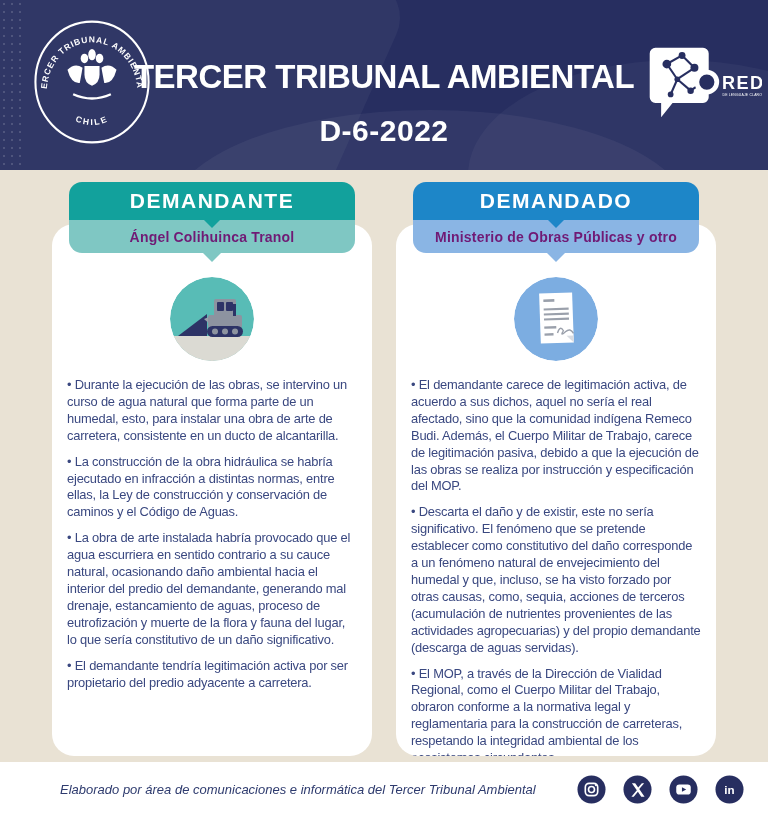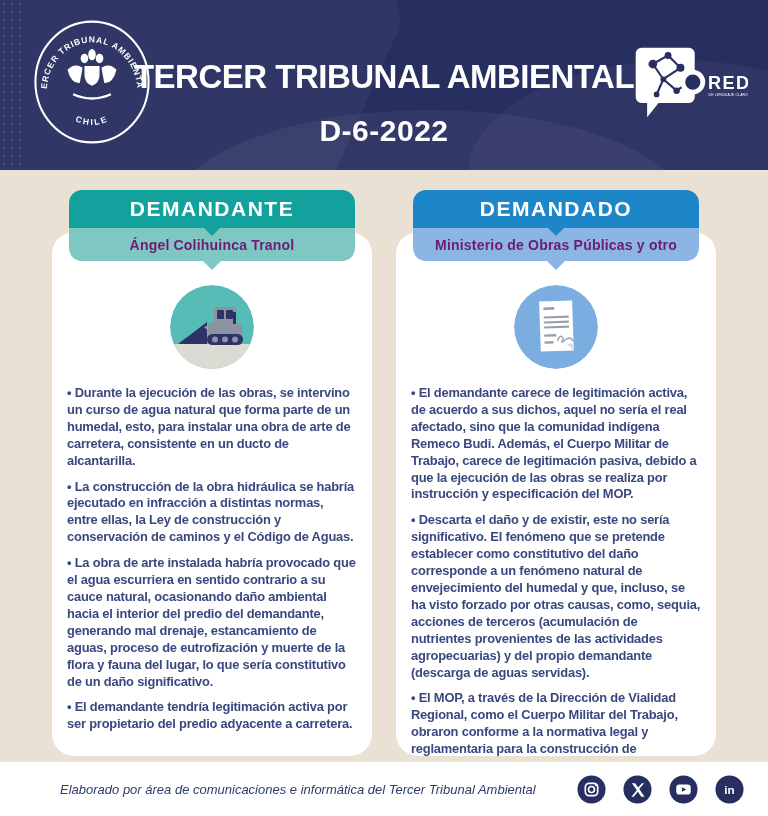--- a/index.html
+++ b/index.html
@@ -19,31 +19,31 @@
   .swoosh2{position:absolute; left:170px; bottom:-150px; width:520px; height:210px; background:rgba(255,255,255,0.05); border-radius:50%;}
   .swoosh3{position:absolute; right:-120px; bottom:-120px; width:420px; height:230px; background:rgba(255,255,255,0.04); border-radius:50%;}
   .header-dots{position:absolute; left:0; top:0; bottom:0; width:26px; opacity:.3;
     background-image:radial-gradient(rgba(255,255,255,.5) 1px, transparent 1.4px); background-size:8px 8px;}
   .seal{position:absolute; left:26px; top:8px; width:132px; height:148px; z-index:2;}
   .seal svg{width:100%; height:100%;}
   .seal-ring-text{fill:#fff; font-size:9px; font-weight:bold; letter-spacing:1px; font-family:"Liberation Sans",sans-serif;}
   .header-titles{position:absolute; left:0; right:0; top:0; text-align:center; color:#fff; z-index:2;}
   .header-titles h1{font-size:33px; font-weight:bold; letter-spacing:-0.5px; margin-top:60px; line-height:1;}
   .case{font-size:30px; font-weight:bold; margin-top:23px; line-height:1; letter-spacing:0.5px;}
-  .red-logo{position:absolute; right:20px; top:42px; width:118px; height:84px; z-index:2;}
+  .red-logo{position:absolute; right:6px; top:42px; width:118px; height:84px; z-index:2;}
   .red-logo svg{width:100%; height:100%;}
   .red-name{fill:#fff; font-size:19px; font-weight:bold; letter-spacing:1.5px; font-family:"Liberation Sans",sans-serif;}
   .red-tag{fill:#fff; font-size:3.6px; letter-spacing:0.2px; font-family:"Liberation Sans",sans-serif;}
 
   
-  .main{flex:1 1 auto; background:var(--beige); display:flex; justify-content:center; gap:24px; padding-top:20px; position:relative;}
+  .main{flex:1 1 auto; background:var(--beige); display:flex; justify-content:center; gap:24px; padding-top:12px; position:relative;}
   .column{width:320px; position:relative;}
   .col-teal{--accent:var(--teal); --accent-light:var(--teal-light);}
   .col-blue{--accent:var(--blue); --accent-light:var(--blue-light);}
-  .card{position:absolute; left:0; right:0; top:42px; bottom:6px; background:#fff; border-radius:22px; z-index:1; overflow:hidden; padding:0 15px 10px;font-weight:bold;}
+  .card{position:absolute; left:0; right:0; top:42px; bottom:6px; background:#fff; border-radius:22px; z-index:1; overflow:hidden; padding:0 15px 10px;}
   .banner{position:relative; z-index:3; margin:0 17px;}
   .banner-main{position:relative; background:var(--accent); height:38px; border-radius:13px 13px 0 0; display:flex; align-items:center; justify-content:center;}
   .banner-main span{color:#fff; font-weight:bold; font-size:21px; letter-spacing:1.5px;}
   .banner-main::after{content:""; position:absolute; left:50%; bottom:-8px; margin-left:-9px; border:9px solid transparent; border-bottom:none; border-top:9px solid var(--accent); z-index:4;}
   .banner-sub{position:relative; background:var(--accent-light); height:33px; border-radius:0 0 13px 13px; display:flex; align-items:center; justify-content:center;}
   .banner-sub span{color:#701a75; font-weight:bold; font-size:14px; letter-spacing:0.2px;}
   .banner-sub::after{content:""; position:absolute; left:50%; bottom:-9px; margin-left:-10px; border:10px solid transparent; border-bottom:none; border-top:10px solid var(--accent-light); z-index:4;}
   .icon-circle{width:84px; height:84px; border-radius:50%; margin:53px auto 16px; overflow:hidden;}
   .icon-circle svg{width:100%; height:100%; display:block;}
   .bullet{color:var(--navy-text); font-size:12.9px; line-height:1.31; letter-spacing:-0.2px; margin-bottom:9px; text-align:left;}

